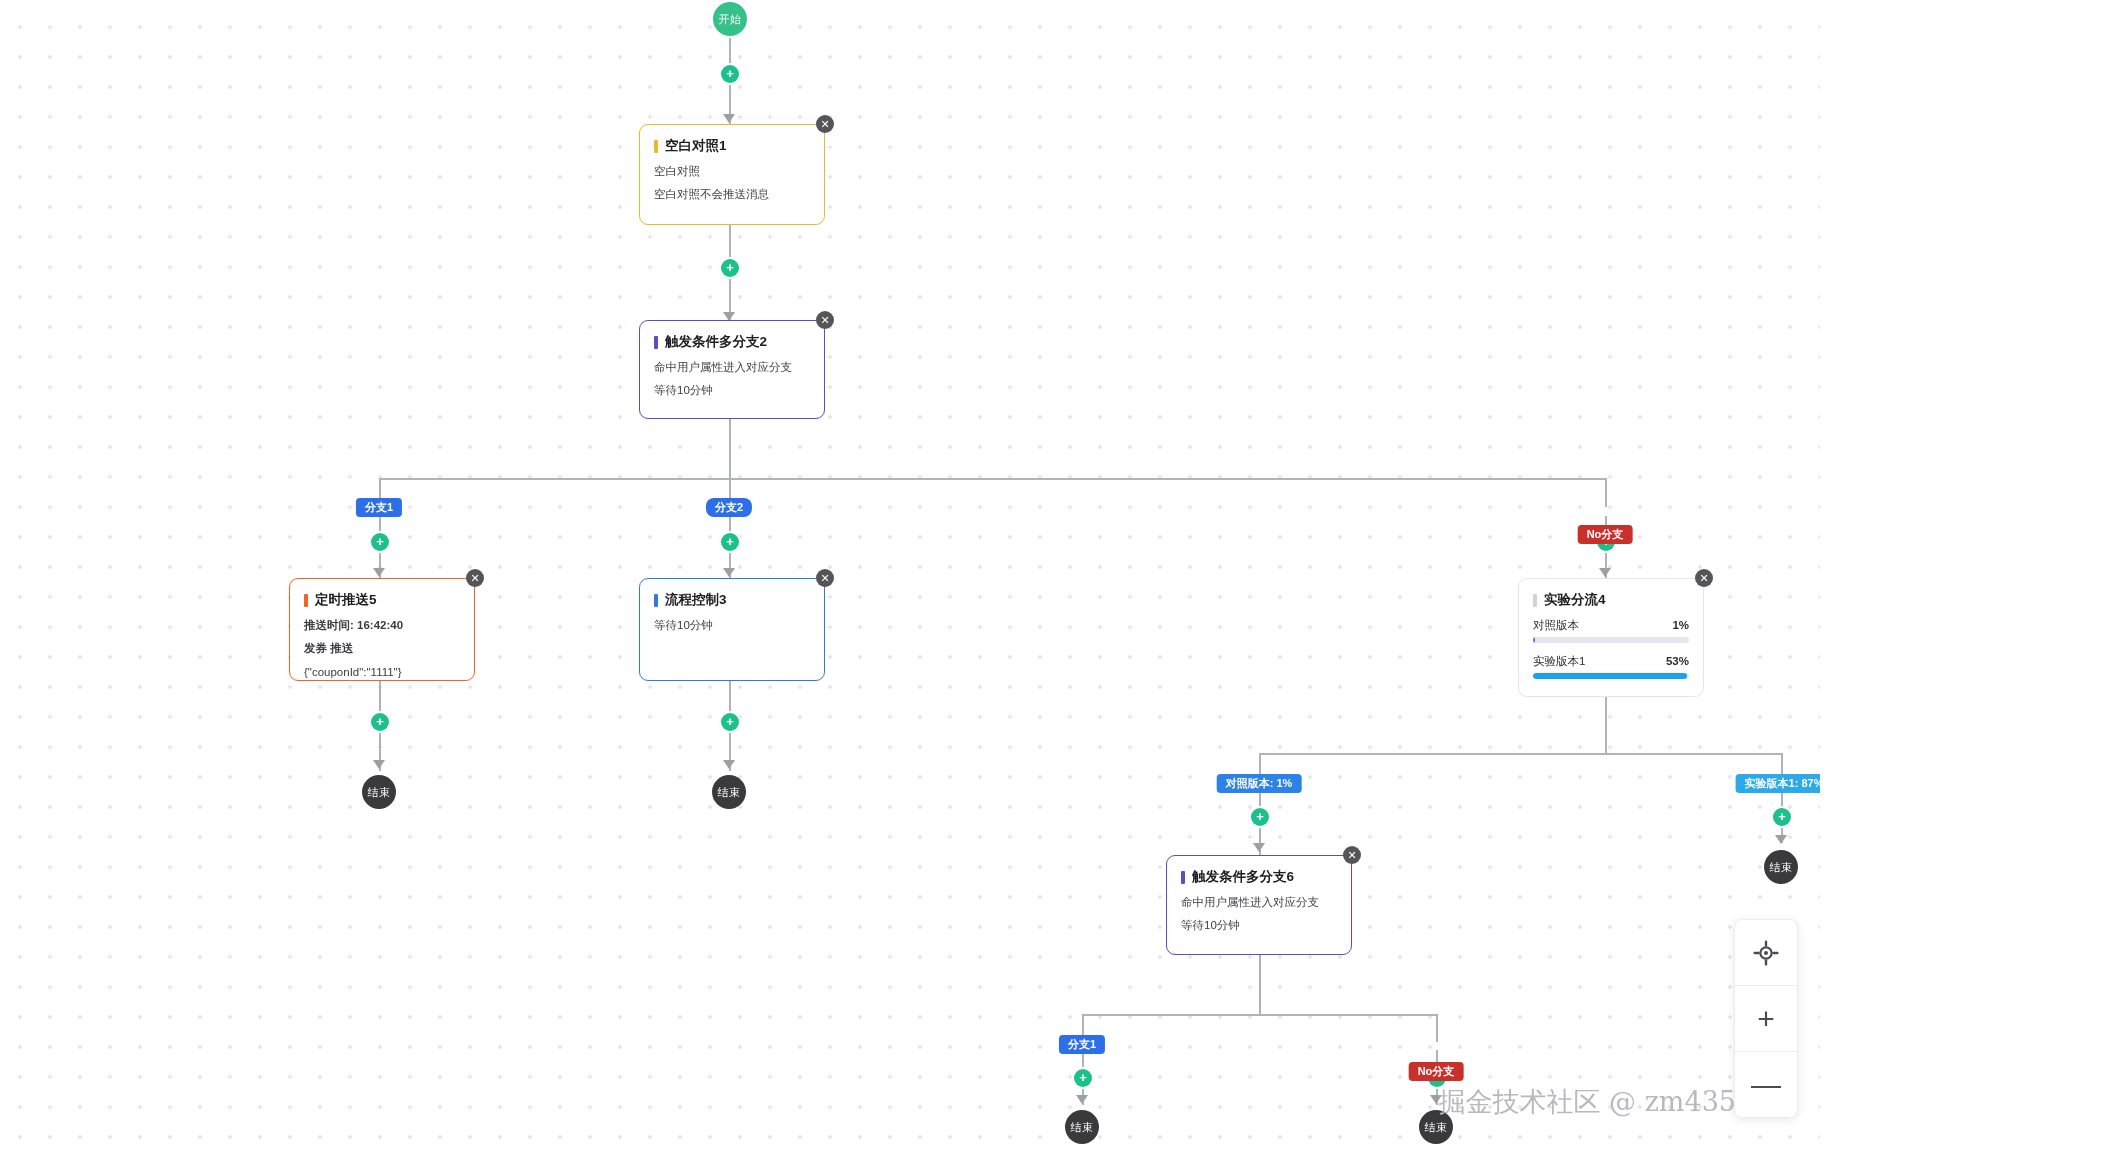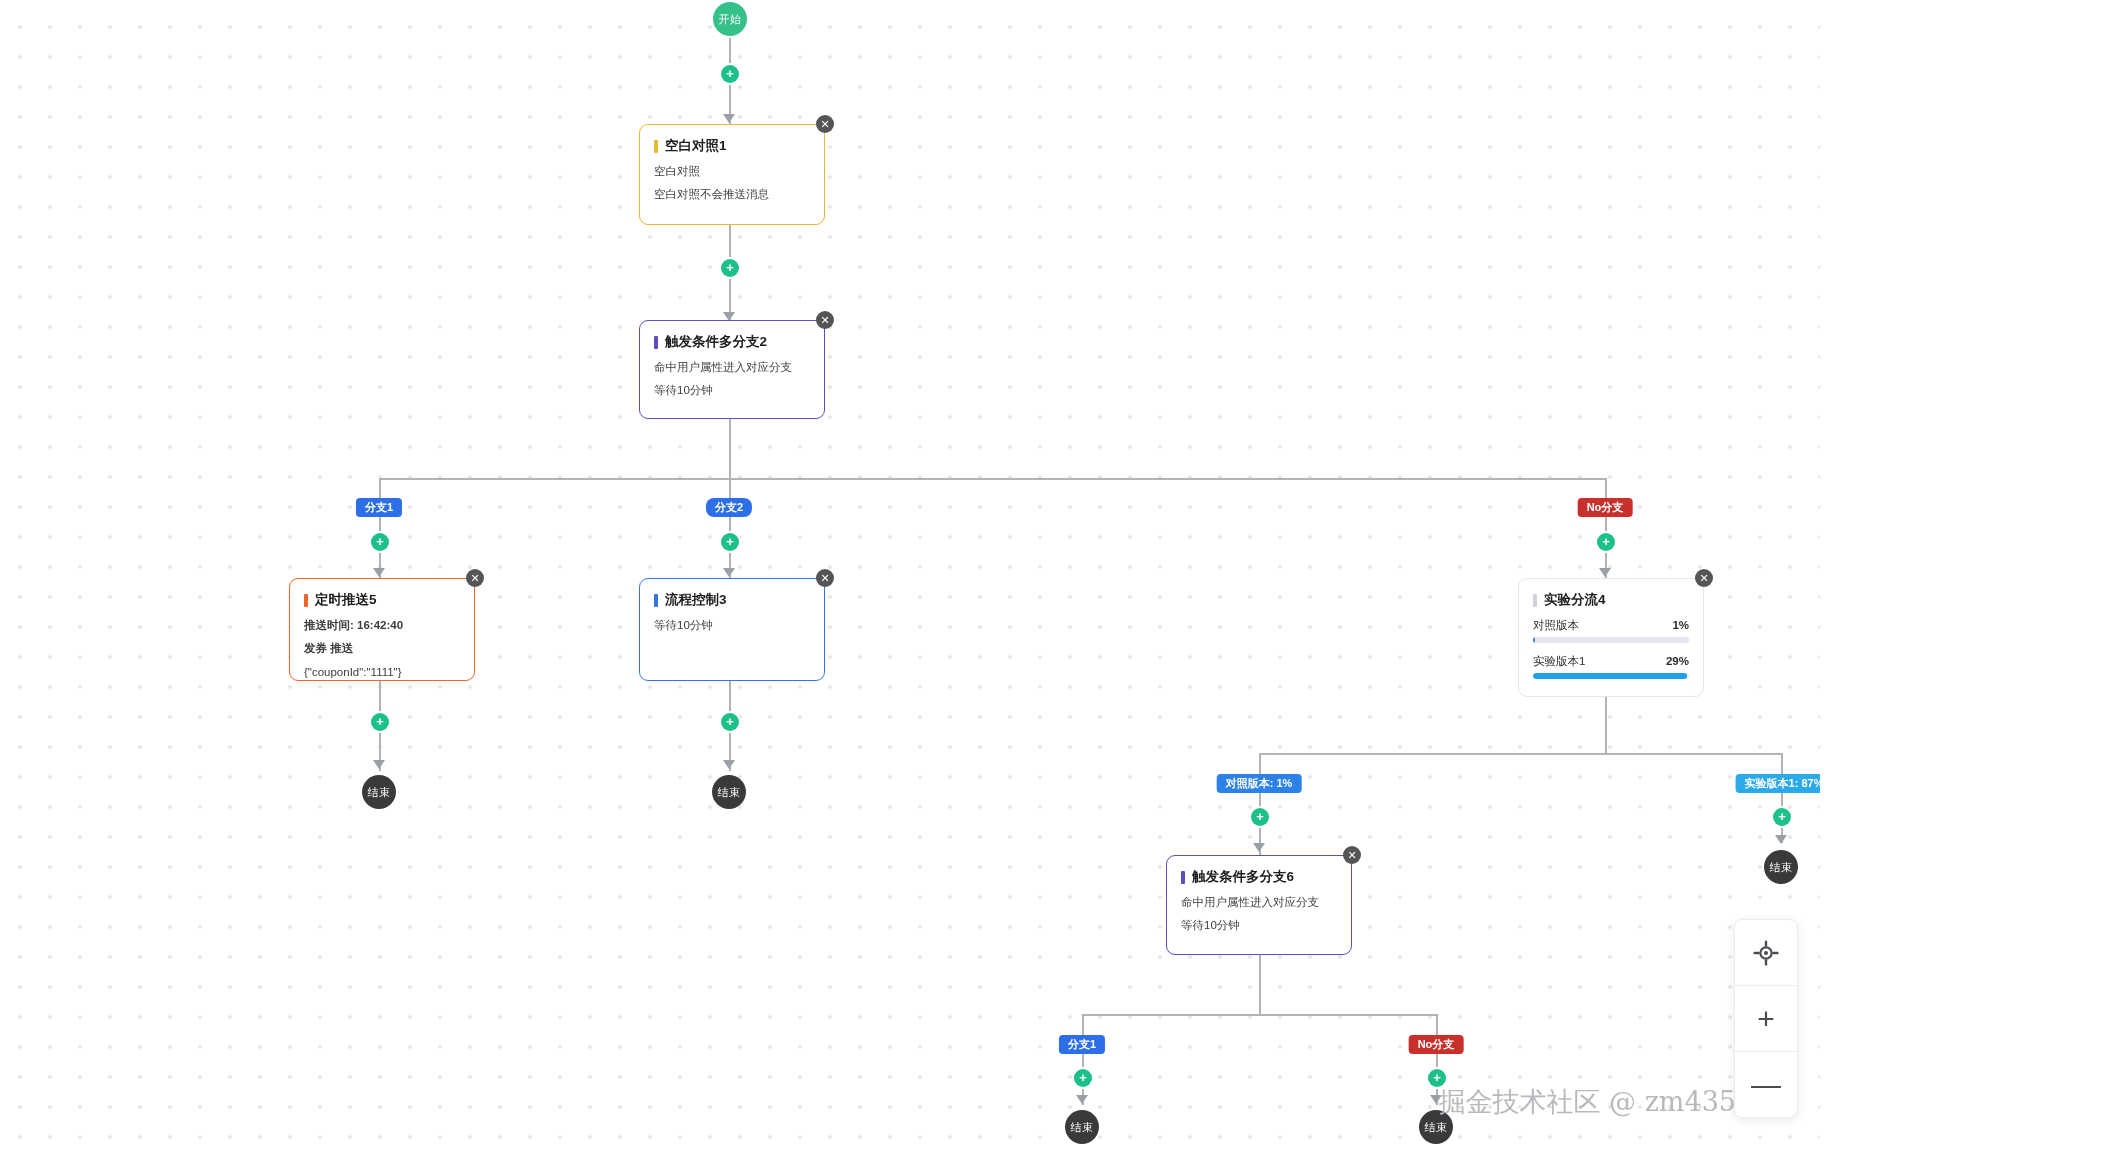--- a/index.html
+++ b/index.html
@@ -72,21 +72,21 @@
     padding: 0 9px;
     border-radius: 4px;
     color: #fff;
     font-size: 11px;
     font-weight: 700;
     white-space: nowrap;
     transform: translateX(-50%);
     cursor: pointer;
   }
   .pill.blue  { background: #2d6fe8; }
-  .pill.red   { background: #c8302c; }
+  .pill.red   { background: #c8302c; margin-top: 27px; }
   .pill.cyan  { background: #2ba9e8; }
   .pill.blue2 { background: #2d82e8; }
 
   
   .card {
     position: absolute;
     box-sizing: border-box;
     border-radius: 9px;
     background: #ffffff;
     border: 1.6px solid #dcdfe6;
@@ -335,21 +335,21 @@
     </div>
     <div class="split-row">
       <span>对照版本</span>
       <span class="pct">1%</span>
     </div>
     <div class="split-bar ctl">
       <i style="width: 1%;"></i>
     </div>
     <div class="split-row">
       <span>实验版本1</span>
-      <span class="pct">29%</span>
+      <span class="pct">53%</span>
     </div>
     <div class="split-bar exp">
       <i style="width: 99%;"></i>
     </div>
   </div>
 
   <div class="card purple" style="left:1166px; top:855px; width:186px; height:100px;">
     <div class="close-btn">✕</div>
     <div class="title">
       <span class="tick"></span>

